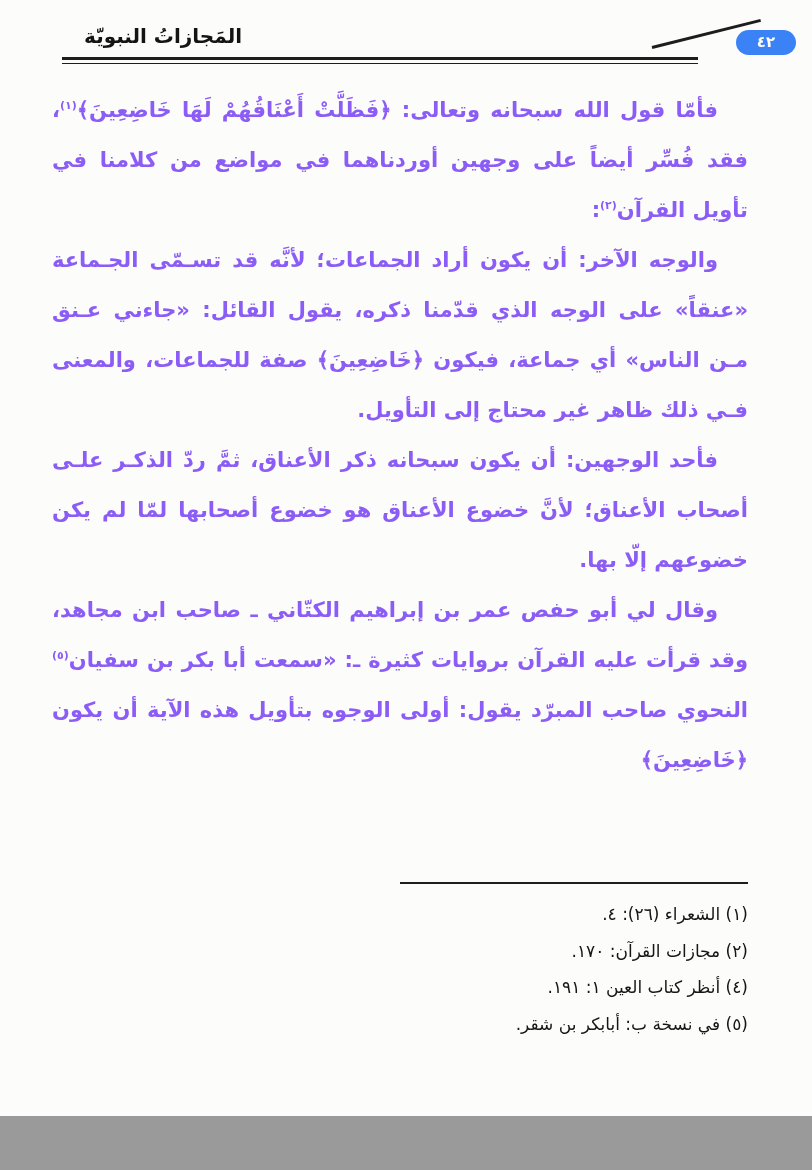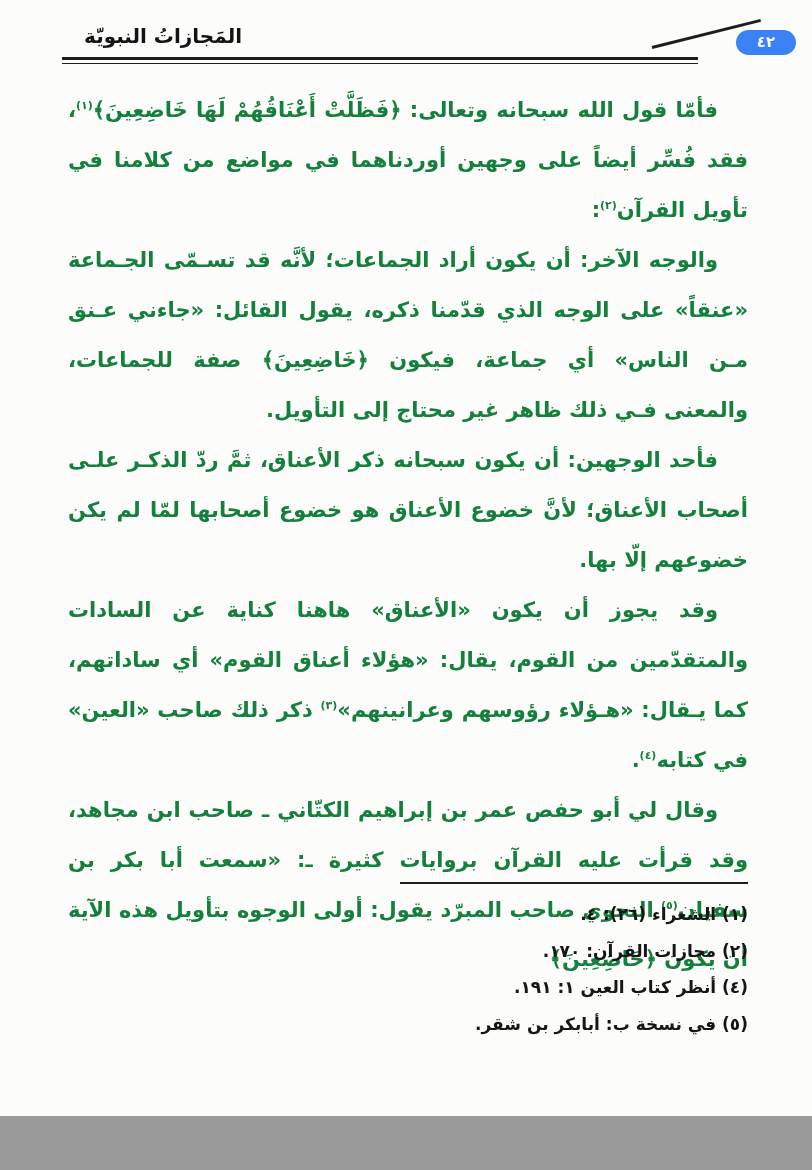--- a/index.html
+++ b/index.html
@@ -65,27 +65,27 @@
     font-size: 15px;
     font-weight: 700;
     line-height: 1;
   }
 
   
   .body-text {
     position: absolute;
     top: 86px;
     right: 64px;
-    left: 68px;
+    left: 52px;
     direction: rtl;
     text-align: justify;
     font-size: 21px;
     font-weight: 600;
     line-height: 2.38;
-    color: #15803d;
+    color: #8b5cf6;
   }
   .body-text p {
     margin: 0;
     text-indent: 30px;
   }
   .body-text .lead { font-weight: 800; }
   .body-text sup {
     font-size: 11px;
     font-weight: 700;
     vertical-align: super;
@@ -103,21 +103,21 @@
   .fn-rule {
     width: 348px;
     height: 2px;
     background: #1d1d1d;
     margin-right: 0;
     margin-left: auto;
     margin-bottom: 12px;
   }
   .footnote-item {
     font-size: 17px;
-    font-weight: 700;
+    font-weight: 400;
     line-height: 2.15;
     color: #161616;
   }
 </style>
 </head>
 <body>
 
 <div class="page">
 
   <div class="header">
@@ -134,23 +134,20 @@
     <p>
       <span class="lead"></span><span>فأمّا قول الله سبحانه وتعالى: ﴿فَظَلَّتْ أَعْنَاقُهُمْ لَهَا خَاضِعِينَ﴾<sup>(١)</sup>، فقد فُسِّر أيضاً على وجهين أوردناهما في مواضع من كلامنا في تأويل القرآن<sup>(٢)</sup>:</span>
     </p>
     <p>
       <span class="lead">والوجه الآخر:</span><span> أن يكون أراد الجماعات؛ لأنَّه قد تسـمّى الجـماعة «عنقاً» على الوجه الذي قدّمنا ذكره، يقول القائل: «جاءني عـنق مـن الناس» أي جماعة، فيكون ﴿خَاضِعِينَ﴾ صفة للجماعات، والمعنى فـي ذلك ظاهر غير محتاج إلى التأويل.</span>
     </p>
     <p>
       <span class="lead">فأحد الوجهين:</span><span> أن يكون سبحانه ذكر الأعناق، ثمَّ ردّ الذكـر علـى أصحاب الأعناق؛ لأنَّ خضوع الأعناق هو خضوع أصحابها لمّا لم يكن خضوعهم إلّا بها.</span>
     </p>
     <p>
-      <span class="lead"></span><span>وقد يجوز أن يكون «الأعناق» هاهنا كناية عن السادات والمتقدّمين من القوم، يقال: «هؤلاء أعناق القوم» أي ساداتهم، كما يـقال: «هـؤلاء رؤوسهم وعرانينهم»<sup>(٣)</sup> ذكر ذلك صاحب «العين» في كتابه<sup>(٤)</sup>.</span>
-    </p>
-    <p>
       <span class="lead"></span><span>وقال لي أبو حفص عمر بن إبراهيم الكتّاني ـ صاحب ابن مجاهد، وقد قرأت عليه القرآن بروايات كثيرة ـ: «سمعت أبا بكر بن سفيان<sup>(٥)</sup> النحوي صاحب المبرّد يقول: أولى الوجوه بتأويل هذه الآية أن يكون ﴿خَاضِعِينَ﴾</span>
     </p>
   </div>
 
   <div class="footnotes">
     <div class="fn-rule"></div>
     <div class="footnote-item">(١) الشعراء (٢٦): ٤.</div>
     <div class="footnote-item">(٢) مجازات القرآن: ١٧٠.</div>
     <div class="footnote-item">(٤) أنظر كتاب العين ١: ١٩١.</div>
     <div class="footnote-item">(٥) في نسخة ب: أبابكر بن شقر.</div>

